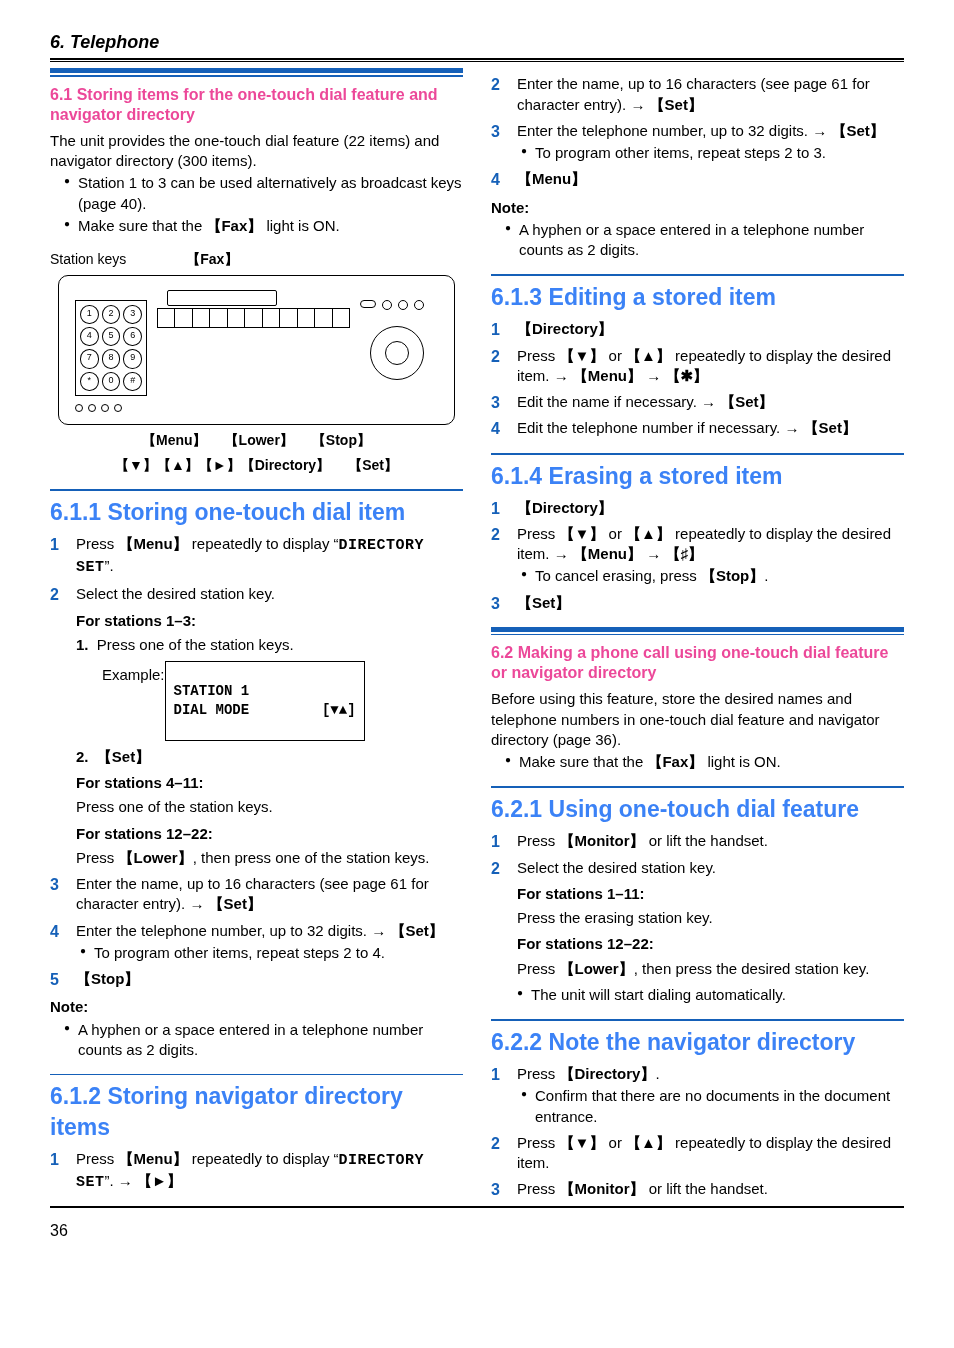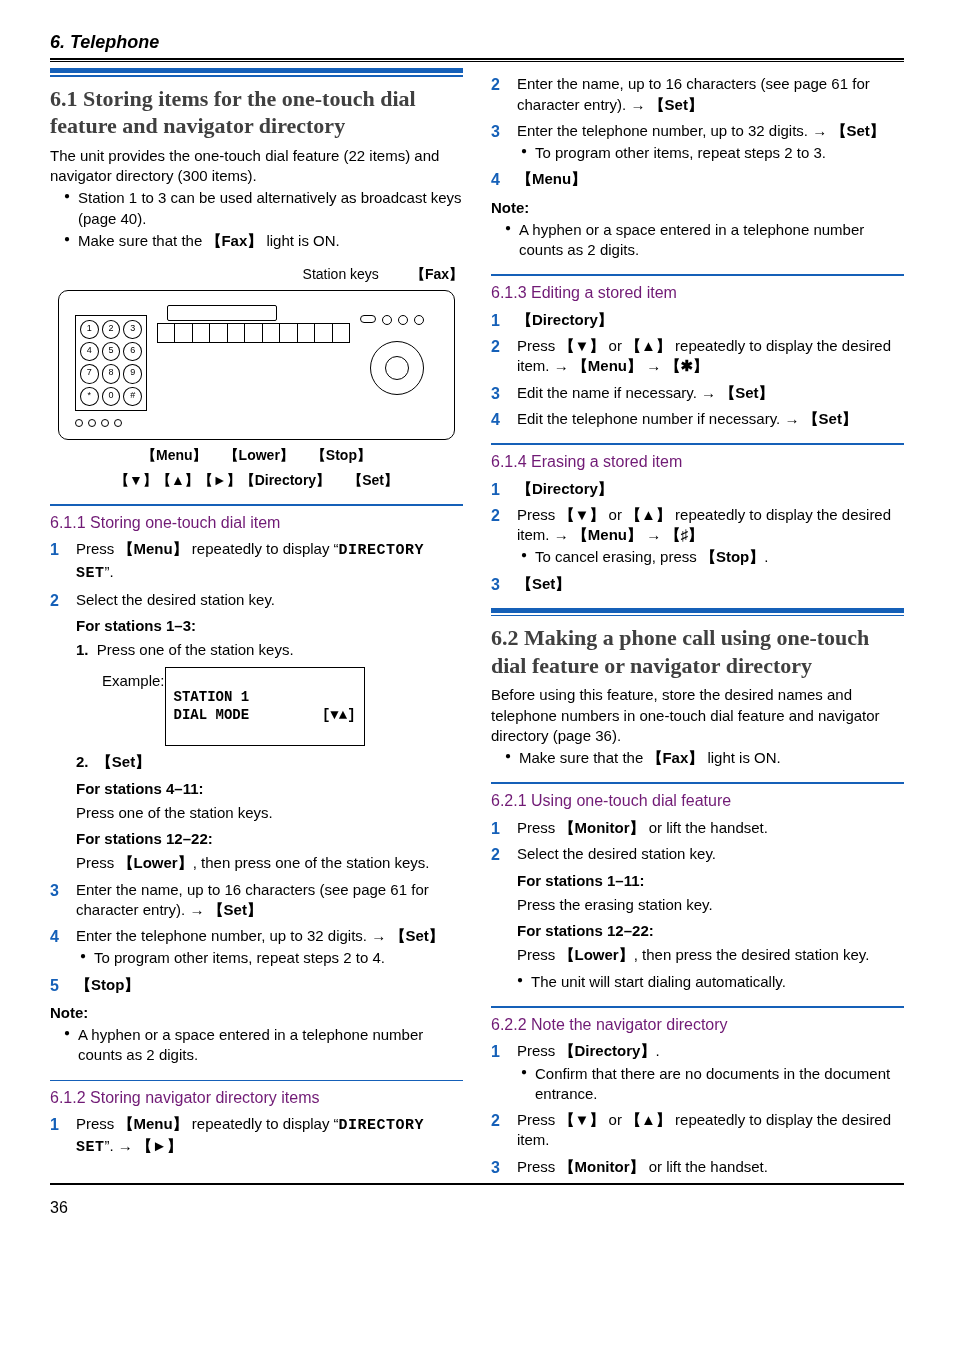--- a/index.html
+++ b/index.html
@@ -5,43 +5,43 @@
   * { box-sizing: border-box; margin: 0; padding: 0; }
   body { font-family: Arial, Helvetica, sans-serif; font-size: 15px; color: #000; background: #fff; width: 954px; margin: 0 auto; padding: 30px 50px 20px 50px; line-height: 1.35; }
   .header-rule { border-top: 2px solid #000; border-bottom: 1px solid #000; height: 4px; margin-bottom: 6px; }
   .header { font-weight: bold; font-style: italic; font-size: 18px; margin-bottom: 4px; }
   .page-rule { border-top: 2px solid #000; margin-top: 6px; margin-bottom: 6px; }
   .footer { font-size: 16px; padding-top: 6px; }
   .cols { display: flex; gap: 28px; }
   .col { flex: 1; min-width: 0; }
   .thick-bar { background: #1560b8; height: 5px; margin-bottom: 2px; }
   .thin-bar { background: #1560b8; height: 1.5px; margin-bottom: 8px; }
-  h2.sec { color: #404040; font-size: 22px; font-weight: bold; line-height: 1.25; margin-top: 4px; font-family: Liberation Serif, serif; }
+  h2.sec { color: #ec4899; font-size: 16px; font-weight: bold; line-height: 1.25; margin-top: 4px; }
   p.lead { margin-top: 6px; }
   ul.bullets { list-style: none; padding-left: 14px; margin-top: 2px; }
   ul.bullets li { position: relative; padding-left: 14px; margin-top: 2px; }
   ul.bullets li::before { content: "●"; position: absolute; left: 0; top: 1px; font-size: 10px; }
   .sub-bar { border-top: 2px solid #1560b8; margin: 14px 0 6px 0; }
   .sub-bar-thin { border-top: 1.5px solid #1560b8; margin: 14px 0 6px 0; }
-  h3.sub { color: #701a75; font-size: 16px; font-weight: normal; }
+  h3.sub { color: #3b82f6; font-size: 23px; font-weight: bold; }
   ol.steps { list-style: none; counter-reset: step; padding-left: 0; margin-top: 6px; }
   ol.steps > li { position: relative; padding-left: 26px; margin-top: 6px; }
   ol.steps > li > .num { position: absolute; left: 0; top: 0; color: #1560b8; font-weight: bold; font-size: 16px; }
   .substeps { margin-top: 4px; }
   .subhead { font-weight: bold; margin-top: 6px; }
   .subnum { font-weight: bold; }
   .btn { font-weight: bold; }
   .mono { font-family: "Courier New", monospace; font-weight: bold; letter-spacing: 0.5px; }
   .example-row { display: flex; align-items: flex-start; gap: 0; margin-top: 6px; margin-left: 26px; }
   .example-label { padding-top: 4px; }
   .lcd-box { border: 1.5px solid #000; padding: 20px 8px; min-width: 200px; font-family: "Courier New", monospace; font-weight: bold; font-size: 14px; }
   .lcd-row { display: flex; justify-content: space-between; }
   .note-head { font-weight: bold; margin-top: 8px; }
   .diagram { margin: 14px 0 6px 0; }
-  .diagram-labels-top { display: flex; justify-content: flex-end; gap: 32px; margin-bottom: 6px; font-size: 14px; }
+  .diagram-labels-top { display: flex; justify-content: flex-start; gap: 60px; margin-bottom: 6px; font-size: 14px; }
   .diagram-box { position: relative; border: 1.5px solid #000; border-radius: 10px; height: 150px; margin: 0 8px; }
   .diagram-inner { position: absolute; inset: 10px; }
   .keypad { position: absolute; left: 6px; top: 14px; width: 72px; height: 96px; border: 1px solid #000; display: grid; grid-template-columns: repeat(3,1fr); grid-template-rows: repeat(4,1fr); gap: 3px; padding: 4px; font-size: 9px; text-align: center; }
   .keypad div { border: 1px solid #000; border-radius: 50%; line-height: 14px; }
   .nav { position: absolute; right: 20px; top: 40px; width: 54px; height: 54px; border: 1.5px solid #000; border-radius: 50%; }
   .nav::before { content:""; position:absolute; inset: 14px; border: 1px solid #000; border-radius: 50%; }
   .small-circles { position:absolute; right: 20px; top: 14px; display:flex; gap:6px; }
   .sc { width:10px; height:10px; border:1px solid #000; border-radius:50%; }
   .sc.big { width:16px; height:8px; border-radius: 5px; }
   .bottom-dots { position:absolute; left: 6px; bottom: 2px; display:flex; gap:5px; }

